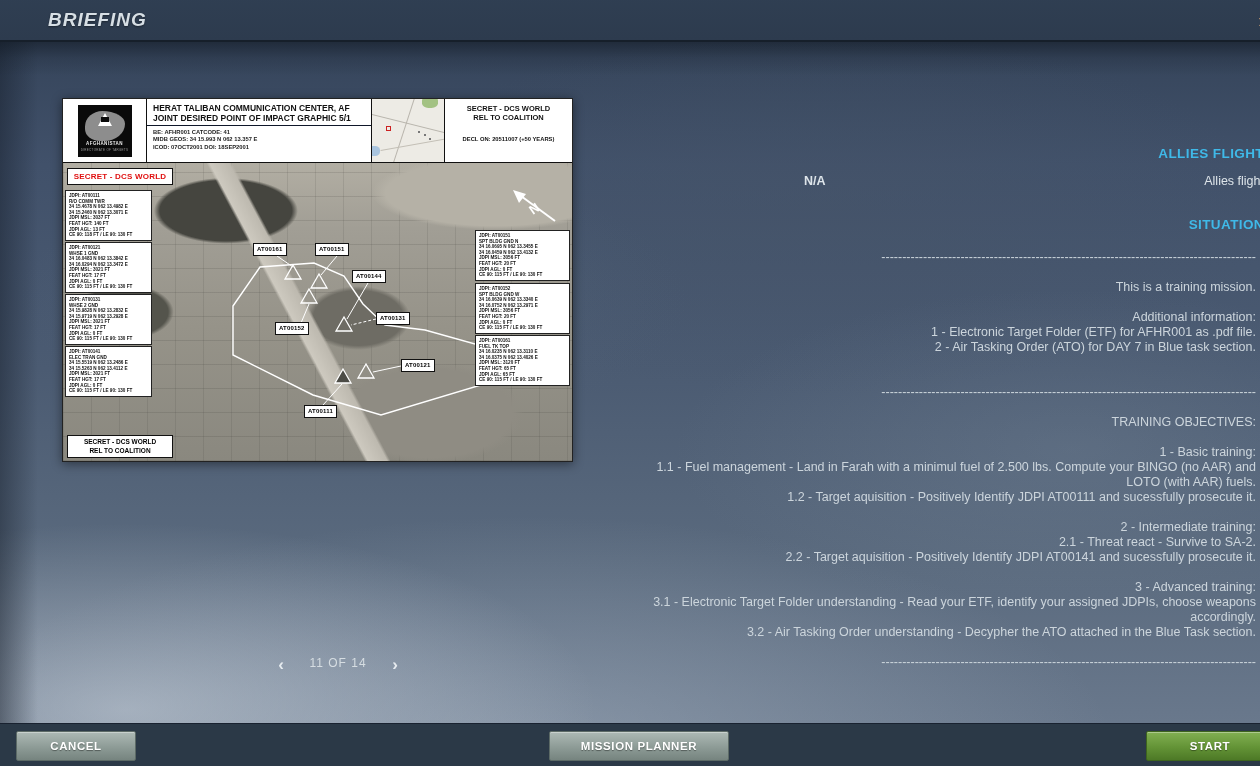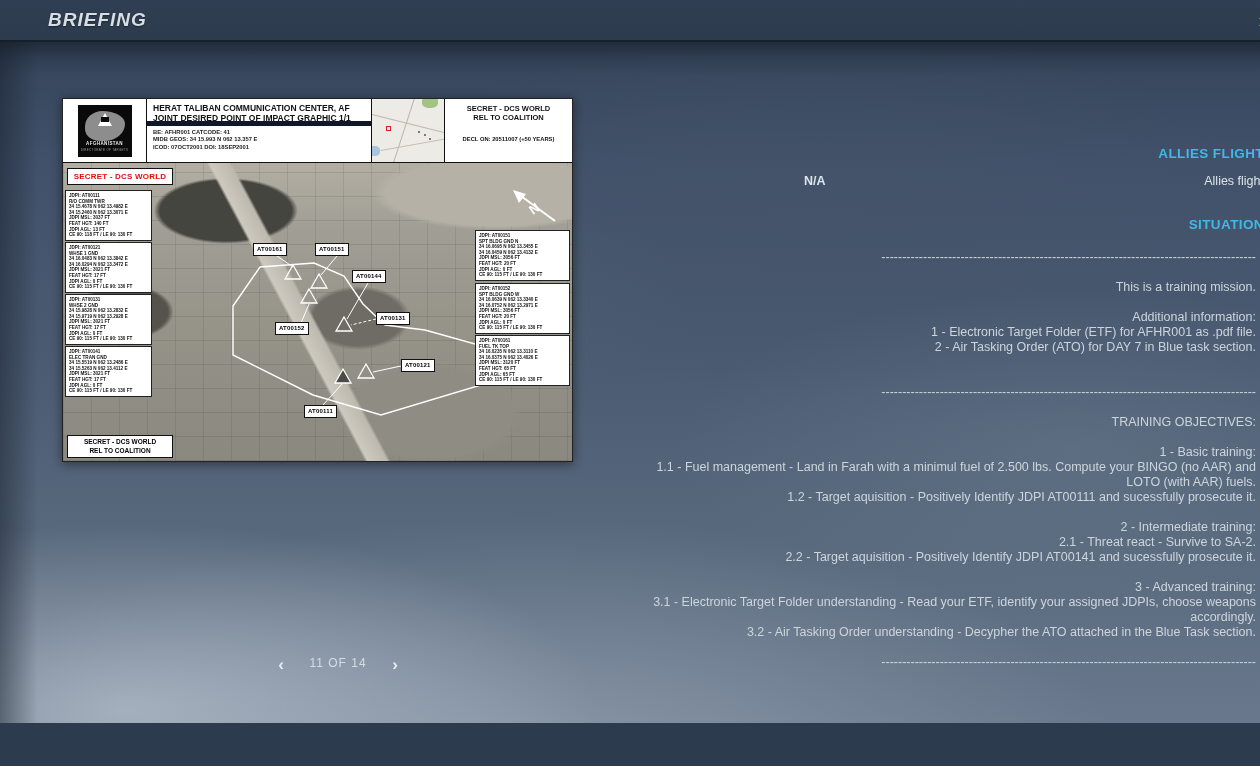--- a/index.html
+++ b/index.html
@@ -41,21 +41,21 @@
     border-radius:46% 60% 55% 40% / 55% 45% 60% 42%; }
   .logo-mark { position:absolute; left:20px; top:8px; width:0; height:0; color:#fff;
     border-left:7px solid transparent; border-right:7px solid transparent; border-bottom:13px solid #fff; }
   .logo-mark:after { content:""; position:absolute; left:-4px; top:4px; width:8px; height:5px; background:#0a0a0a; }
   .logo-caption { position:absolute; left:0; right:0; top:36px; text-align:center; color:#e9e9e9;
     font-size:4.5px; font-weight:bold; letter-spacing:.4px; }
   .logo-subcaption { position:absolute; left:0; right:0; top:43px; text-align:center; color:#9a9a9a;
     font-size:3px; letter-spacing:.3px; }
   .cell-title { width:225px; }
   .doc-title { padding:4px 6px 3px 6px; font-size:8.5px; line-height:10px; font-weight:bold;
-    border-bottom:5px solid #0f172a; height:27px; }
+    border-bottom:1px solid #0f172a; height:27px; }
   .doc-meta { padding:3px 6px; font-size:5.8px; line-height:7.4px; font-weight:bold; color:#222; }
   .cell-map { width:73px; background:#edebe5; overflow:hidden; }
   .map-road1 { position:absolute; left:-6px; top:26px; width:100px; height:1px; background:#b9b5ad; transform:rotate(14deg); }
   .map-road2 { position:absolute; left:30px; top:-4px; width:1px; height:80px; background:#b9b5ad; transform:rotate(18deg); }
   .map-road3 { position:absolute; left:8px; top:44px; width:80px; height:1px; background:#c3bfb6; transform:rotate(-10deg); }
   .map-green { position:absolute; right:6px; top:-3px; width:16px; height:12px; background:#a3c283; border-radius:40%; }
   .map-blue { position:absolute; left:-4px; bottom:6px; width:12px; height:10px; background:#a9c4de; border-radius:40%; }
   .map-marker { position:absolute; left:14px; top:27px; width:5px; height:5px; border:1px solid #cc2222; }
   .map-city-dots { position:absolute; right:10px; top:30px; width:18px; height:14px;
     background:
@@ -143,21 +143,21 @@
           <div class="logo-box">
             <div class="logo-blob"></div>
             <div class="logo-mark"></div>
             <div class="logo-caption">AFGHANISTAN</div>
             <div class="logo-subcaption">DIRECTORATE OF TARGETS</div>
           </div>
         </div>
         <div class="cell cell-title">
           <div class="doc-title">
             <div>HERAT TALIBAN COMMUNICATION CENTER, AF</div>
-            <div>JOINT DESIRED POINT OF IMPACT GRAPHIC 1/1</div>
+            <div>JOINT DESIRED POINT OF IMPACT GRAPHIC 5/1</div>
           </div>
           <div class="doc-meta">
             <div>BE: AFHR001  CATCODE: 41</div>
             <div>MIDB GEOS: 34 15.993 N 062 13.357 E</div>
             <div>ICOD: 07OCT2001 DOI: 18SEP2001</div>
           </div>
         </div>
         <div class="cell cell-map">
           <div class="map-road1"></div>
           <div class="map-road2"></div>
@@ -316,14 +316,19 @@
 2.2 - Target aquisition - Positively Identify JDPI AT00141 and sucessfully prosecute it.
 
 3 - Advanced training:
 3.1 - Electronic Target Folder understanding - Read your ETF, identify your assigned JDPIs, choose weapons accordingly.
 3.2 - Air Tasking Order understanding - Decypher the ATO attached in the Blue Task section.
 
 ------------------------------------------------------------------------------------------</div>
     </div>
   </div>
 
+  <div class="bottombar">
+    <div class="btn btn-cancel">CANCEL</div>
+    <div class="btn btn-planner">MISSION PLANNER</div>
+    <div class="btn btn-start">START</div>
+  </div>
 
 </div>
 
 </body></html>

